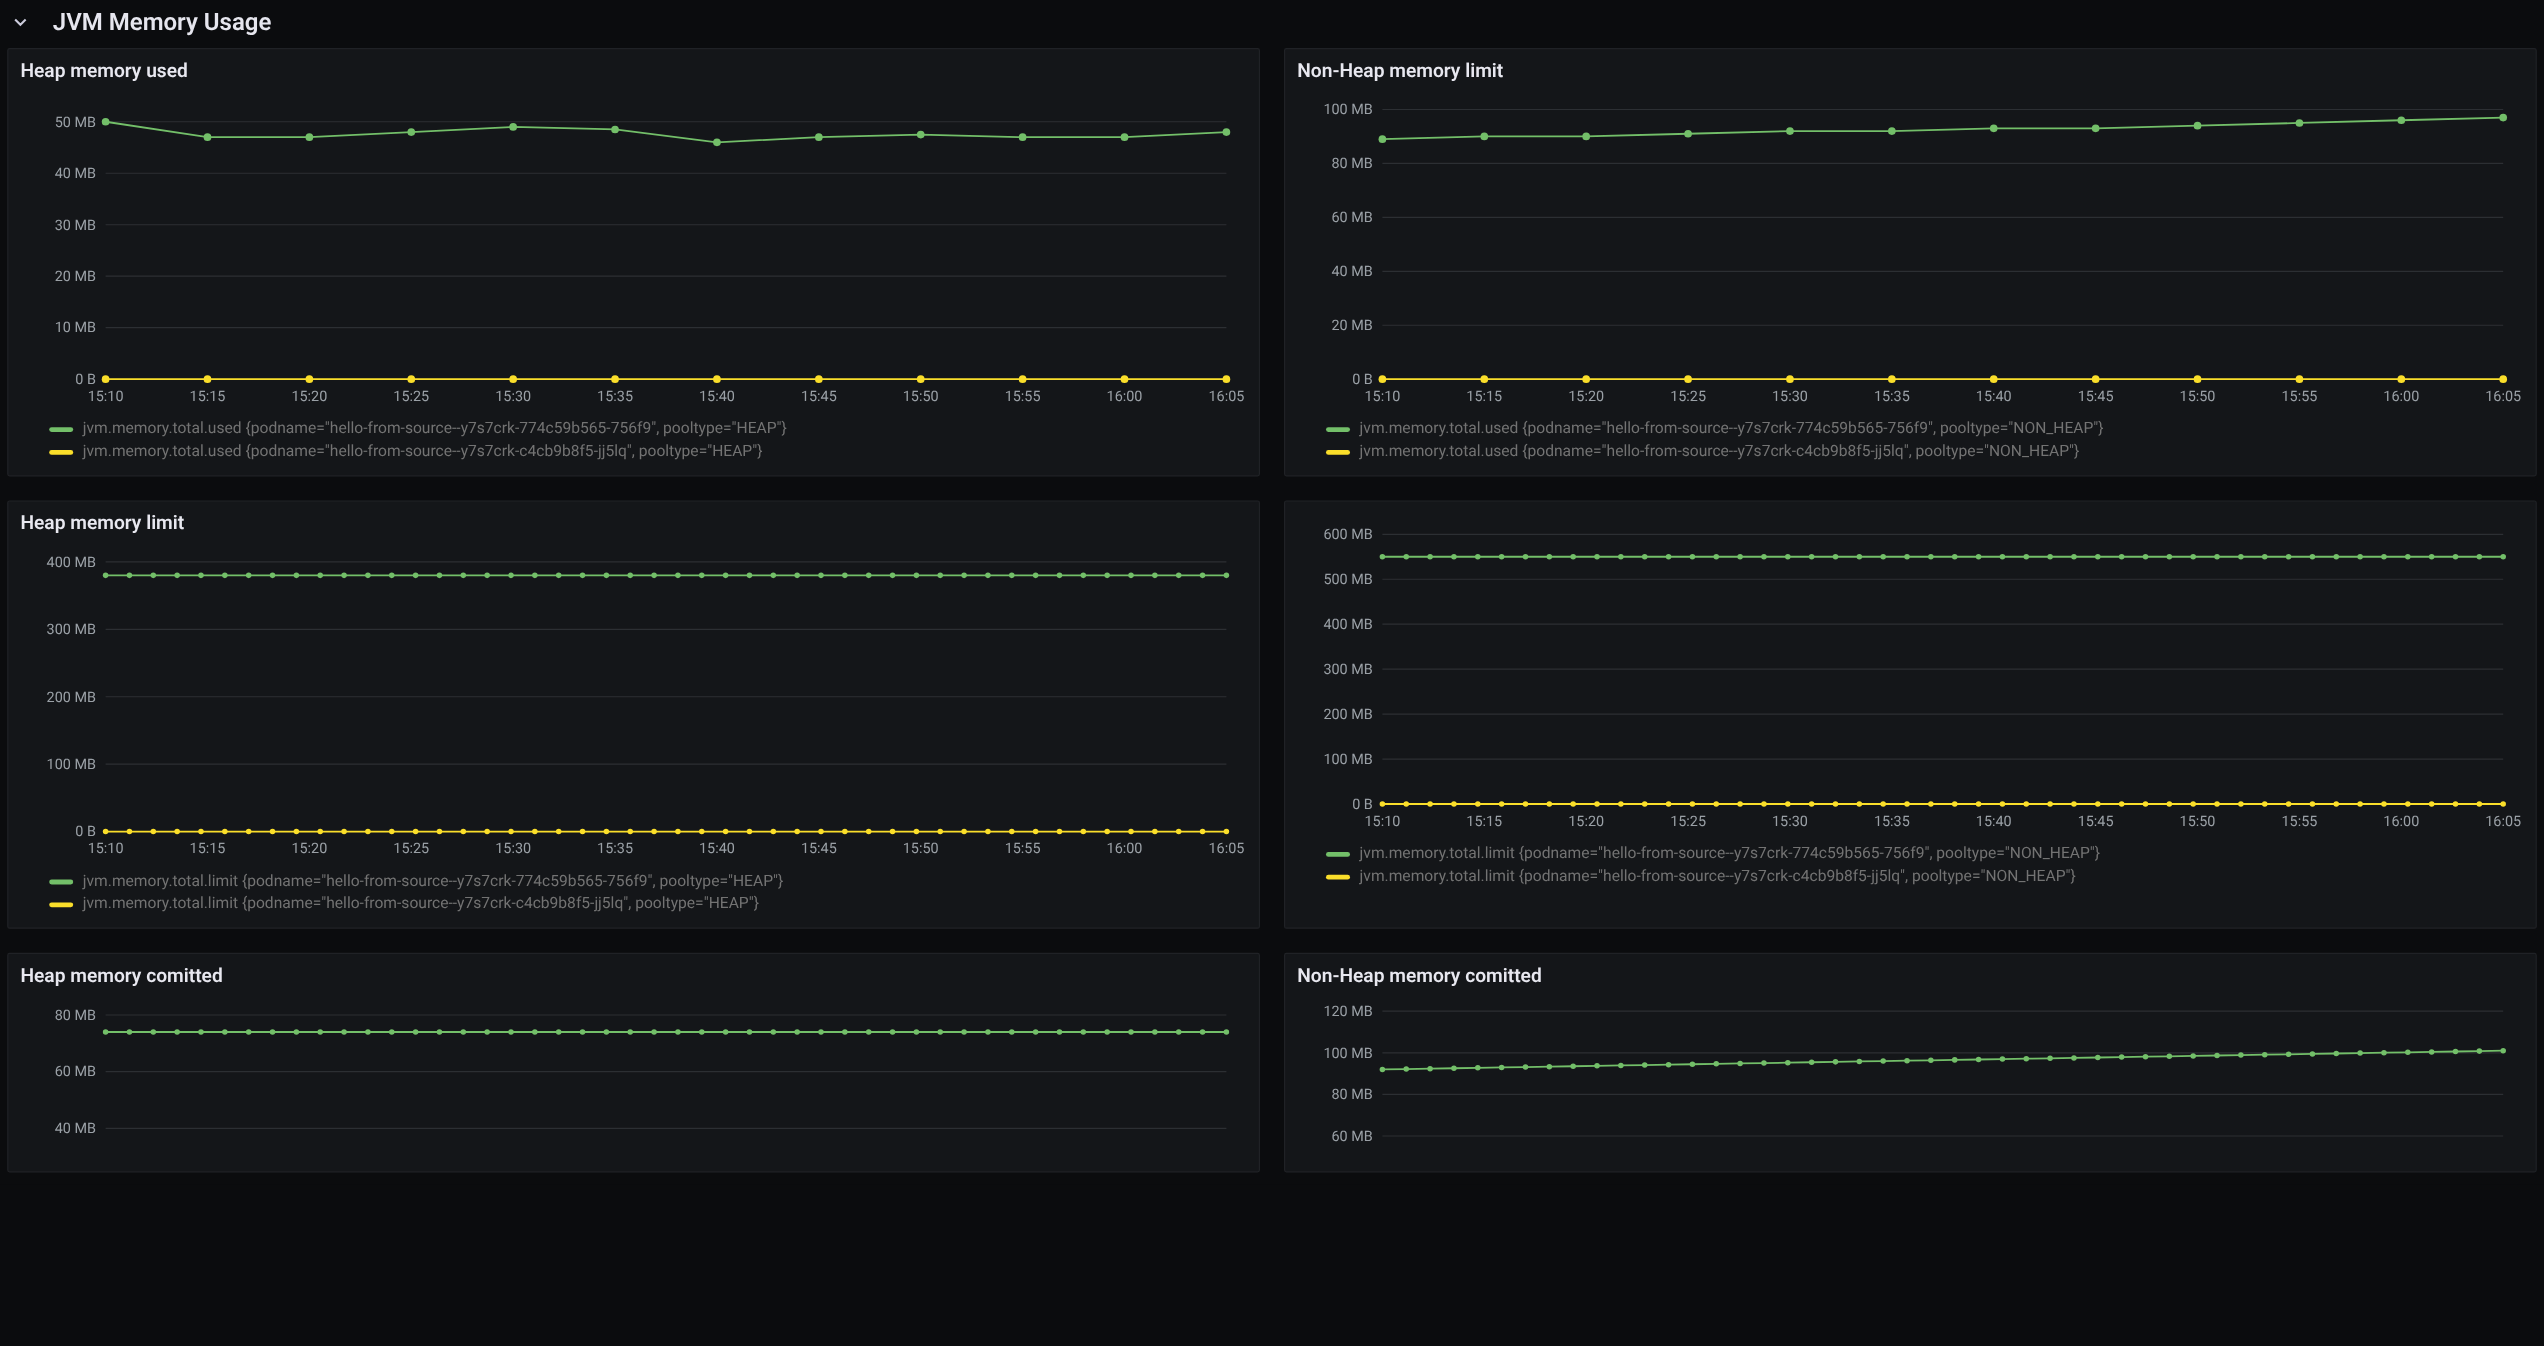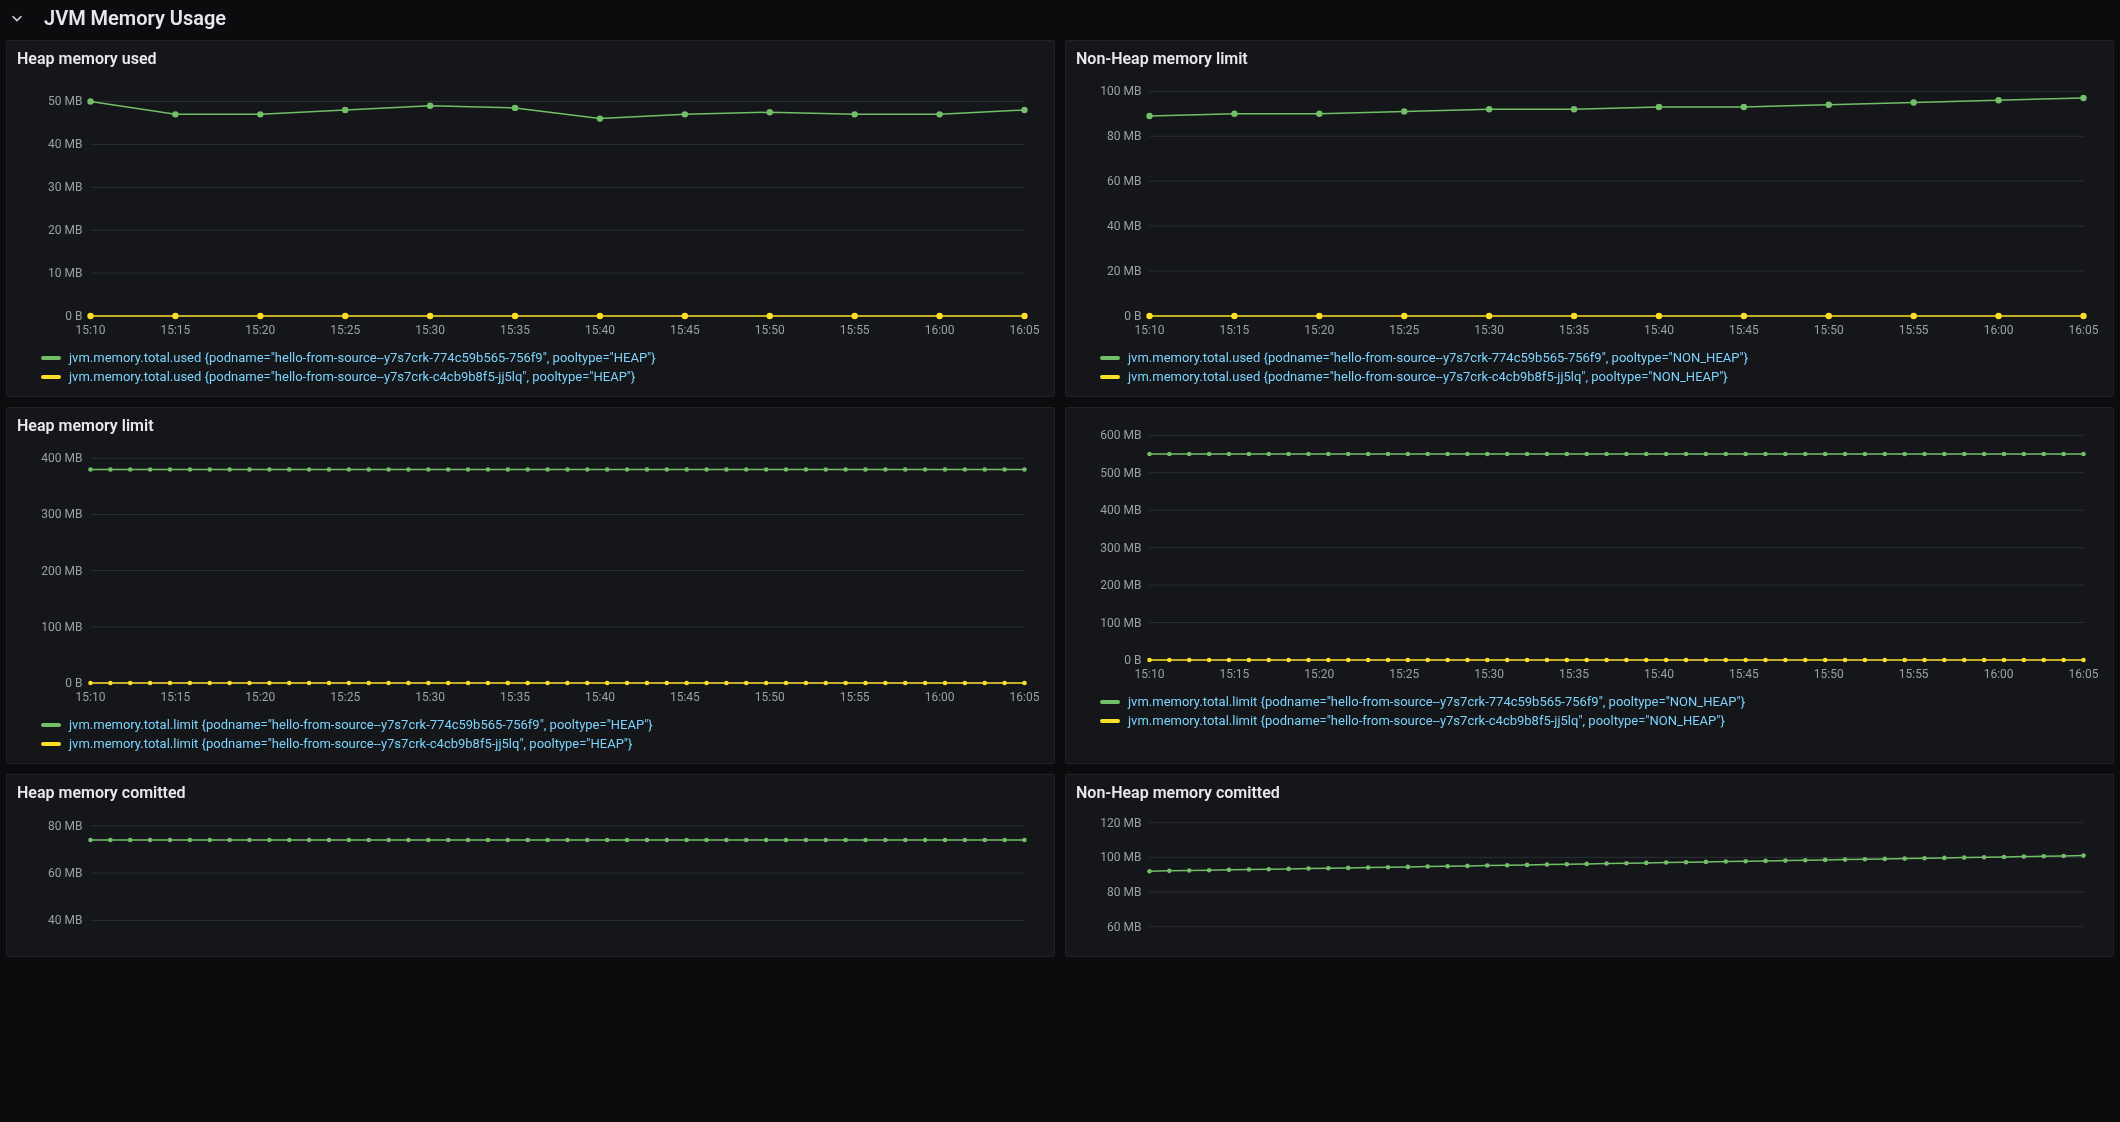--- a/index.html
+++ b/index.html
@@ -22,21 +22,21 @@
     font-weight: 600;
     color: #e6e6ee;
   }
   .chev {
     width: 14px; height: 14px;
     display: inline-block;
   }
   .grid {
     display: grid;
     grid-template-columns: 1fr 1fr;
-    gap: 10px;
+    gap: 20px;
     padding: 0 6px 10px 6px;
   }
   .panel {
     background: #141619;
     border: 1px solid #202226;
     border-radius: 2px;
     padding: 8px 10px 10px 10px;
     overflow: hidden;
   }
   .panel h2 {
@@ -53,21 +53,21 @@
   }
   .axis line, .axis path { stroke: #2c2f33; }
   .series-line { fill: none; stroke-width: 1.5; }
   .series-pt { stroke: none; }
   .legend { padding: 6px 2px 0 24px; font-size: 13px; }
   .legend-item {
     display: flex;
     align-items: center;
     gap: 8px;
     padding: 2px 0;
-    color: #7dd3fc;
+    color: #737373;
     cursor: pointer;
   }
   .legend-swatch {
     width: 20px; height: 4px; border-radius: 2px;
     flex-shrink: 0;
   }
 </style>
 </head>
 <body>
 

